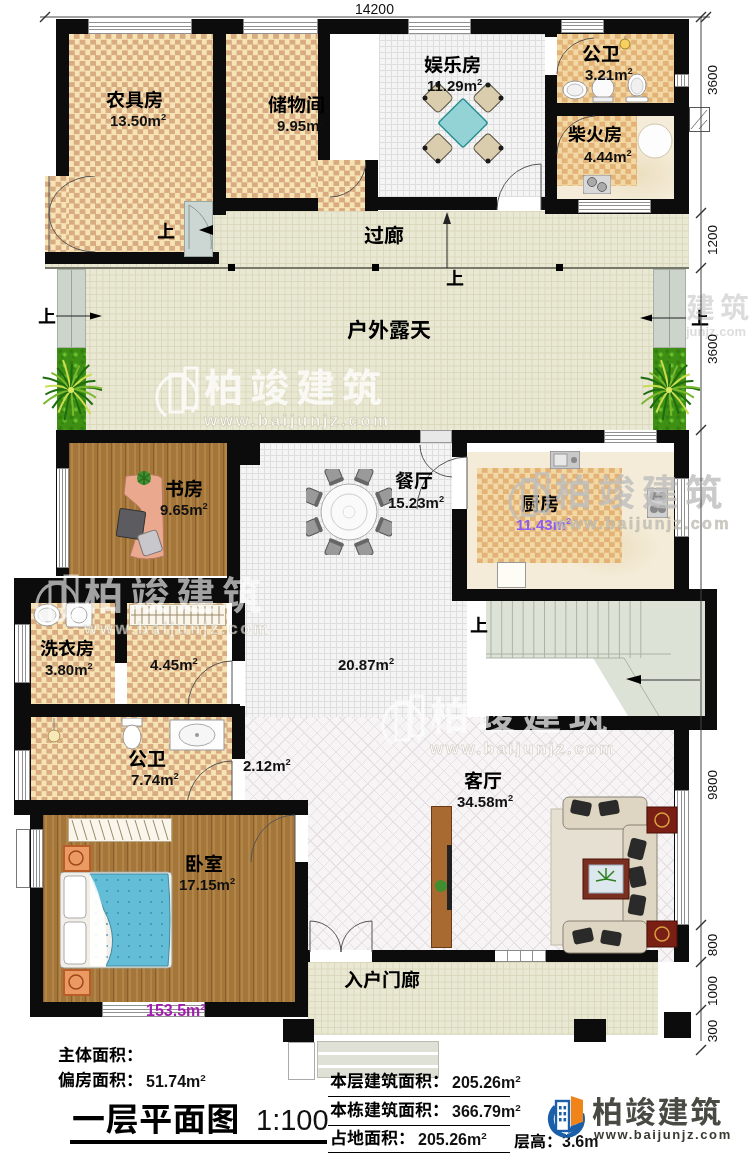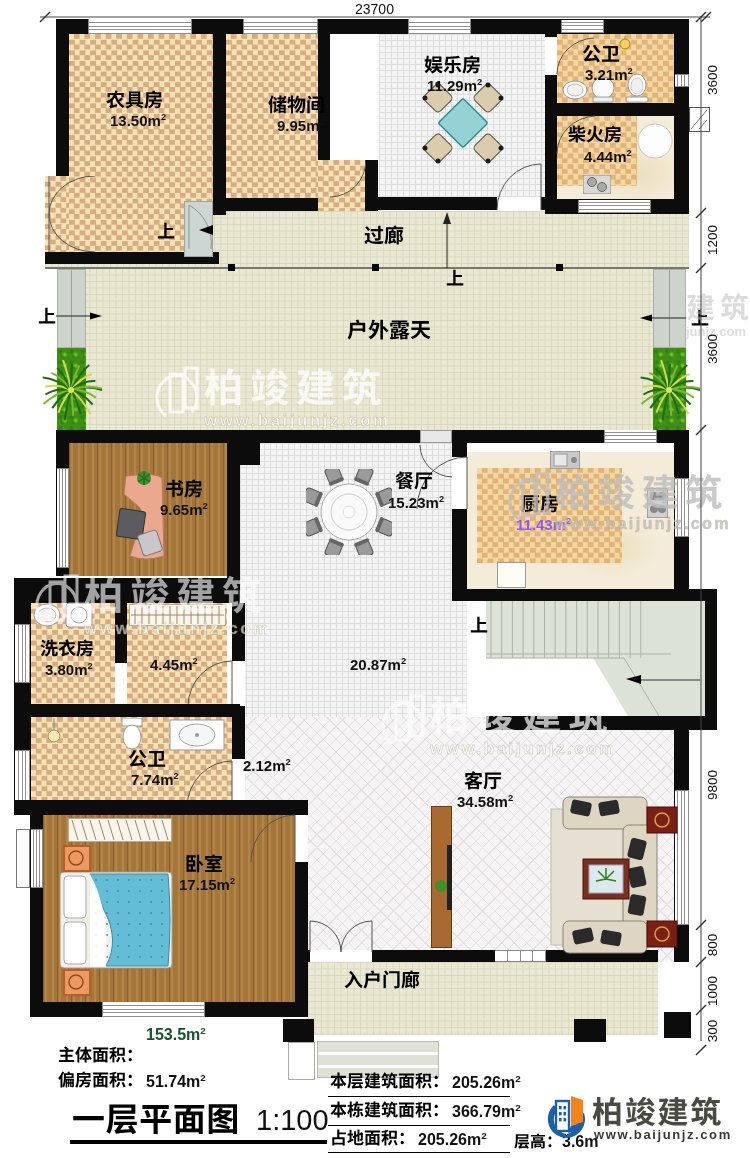--- a/index.html
+++ b/index.html
@@ -541,21 +541,21 @@
       <path transform="translate(0.0 16.7) scale(0.019000 -0.019000)" d="M388 505H615C583 473 544 444 501 418C455 442 415 470 383 501ZM410 833 442 768H70V546H187V659H375C325 585 232 509 93 457C119 438 156 396 172 368C217 389 258 411 295 435C322 408 352 383 384 360C276 314 151 282 27 264C48 237 73 188 84 157C128 165 171 175 214 186V-90H331V-59H670V-88H793V193C827 186 863 180 899 175C915 209 949 262 975 290C846 303 725 328 621 365C693 417 754 479 798 551L716 600L696 594H473L504 636L392 659H809V546H932V768H581C565 799 546 834 530 862ZM499 291C552 265 609 242 670 224H341C396 243 449 266 499 291ZM331 40V125H670V40Z"></path>
       <path transform="translate(19.0 16.7) scale(0.019000 -0.019000)" d="M116 796V416C116 278 110 103 24 -15C51 -29 103 -70 123 -92C221 41 236 260 236 416V681H955V796ZM277 560V447H570V58C570 42 563 38 543 37C523 36 446 37 384 40C401 6 420 -47 426 -82C519 -83 586 -81 633 -63C681 -45 696 -12 696 55V447H938V560Z"></path>
     </svg></div>
 <div style="left:457px;top:793px;font:700 15px 'Liberation Sans',sans-serif;color:#111;letter-spacing:0px;white-space:nowrap">34.58m<sup>2</sup></div>
 <div style="left:344px;top:970px"><svg width="76" height="19" viewBox="0 0 76.0 19.0" style="overflow:visible" fill="#000">
       <path transform="translate(0.0 16.7) scale(0.019000 -0.019000)" d="M271 740C334 698 385 645 428 585C369 320 246 126 32 20C64 -3 120 -53 142 -78C323 29 447 198 526 427C628 239 714 34 920 -81C927 -44 959 24 978 57C655 261 666 611 346 844Z"></path>
       <path transform="translate(19.0 16.7) scale(0.019000 -0.019000)" d="M270 587H744V430H270V472ZM419 825C436 787 456 736 468 699H144V472C144 326 134 118 26 -24C55 -37 109 -75 132 -97C217 14 251 175 264 318H744V266H867V699H536L596 716C584 755 561 812 539 855Z"></path>
       <path transform="translate(38.0 16.7) scale(0.019000 -0.019000)" d="M110 795C161 734 225 651 253 598L351 669C321 721 253 799 202 856ZM80 628V-88H203V628ZM365 817V702H802V48C802 28 795 22 776 22C756 21 687 21 628 24C645 -6 663 -57 669 -89C762 -90 825 -88 867 -69C909 -50 924 -19 924 46V817Z"></path>
       <path transform="translate(57.0 16.7) scale(0.019000 -0.019000)" d="M482 366V312H356V366ZM482 443H356V495H482ZM636 625V-91H740V530H822C806 474 786 407 766 353C825 288 838 230 838 186C838 160 833 139 821 131C814 127 804 124 794 124C781 124 766 124 748 125C763 98 773 56 774 28C798 26 823 27 842 29C863 33 881 39 897 51C929 75 942 116 942 176C942 229 927 294 866 365C896 433 927 516 952 589L876 629L859 625ZM358 643 381 579H249V109C249 58 218 22 197 6C215 -11 243 -51 253 -73C273 -58 308 -44 498 21C509 -6 518 -31 525 -51L621 -9C600 50 553 146 516 217L425 182L460 108L356 74V228H587V579H494C484 607 472 639 459 666ZM476 833C484 815 492 793 499 772H96V467C96 321 91 116 23 -25C48 -37 98 -74 117 -95C196 60 209 306 209 467V669H961V772H626C616 800 603 833 591 859Z"></path>
     </svg></div>
-<div style="left:350px;top:656px;font:700 15px 'Liberation Sans',sans-serif;color:#111;letter-spacing:0px;white-space:nowrap">20.87m<sup>2</sup></div>
+<div style="left:338px;top:656px;font:700 15px 'Liberation Sans',sans-serif;color:#111;letter-spacing:0px;white-space:nowrap">20.87m<sup>2</sup></div>
 <div style="left:157px;top:222px"><svg width="18" height="18" viewBox="0 0 18.0 18.0" style="overflow:visible" fill="#000">
       <path transform="translate(0.0 15.8) scale(0.018000 -0.018000)" d="M403 837V81H43V-40H958V81H532V428H887V549H532V837Z"></path>
     </svg></div>
 <div style="left:446px;top:269px"><svg width="18" height="18" viewBox="0 0 18.0 18.0" style="overflow:visible" fill="#000">
       <path transform="translate(0.0 15.8) scale(0.018000 -0.018000)" d="M403 837V81H43V-40H958V81H532V428H887V549H532V837Z"></path>
     </svg></div>
 <div style="left:38px;top:307px"><svg width="18" height="18" viewBox="0 0 18.0 18.0" style="overflow:visible" fill="#000">
       <path transform="translate(0.0 15.8) scale(0.018000 -0.018000)" d="M403 837V81H43V-40H958V81H532V428H887V549H532V837Z"></path>
     </svg></div>
 <div style="left:691px;top:309px"><svg width="18" height="18" viewBox="0 0 18.0 18.0" style="overflow:visible" fill="#000">
@@ -637,21 +637,21 @@
   </svg>
 <svg style="left:40px;top:16px" width="670" height="3">
     <line x1="0" y1="1" x2="670" y2="1" stroke="#444"></line>
   </svg>
 <svg style="left:38px;top:10px" width="14" height="14">
     <line x1="2" y1="12" x2="12" y2="2" stroke="#333" stroke-width="1.5"></line>
   </svg>
 <svg style="left:699px;top:10px" width="14" height="14">
     <line x1="2" y1="12" x2="12" y2="2" stroke="#333" stroke-width="1.5"></line>
   </svg>
-<div style="left:355px;top:1px;font:400 14px 'Liberation Sans',sans-serif;color:#111;letter-spacing:0px;white-space:nowrap">23700</div>
+<div style="left:355px;top:1px;font:400 14px 'Liberation Sans',sans-serif;color:#111;letter-spacing:0px;white-space:nowrap">14200</div>
 <svg style="left:700px;top:17px" width="3" height="1024">
     <line x1="1" y1="0" x2="1" y2="1024" stroke="#444"></line>
   </svg>
 <svg style="left:694px;top:10px" width="14" height="14">
     <line x1="2" y1="12" x2="12" y2="2" stroke="#333" stroke-width="1.5"></line>
   </svg>
 <svg style="left:694px;top:206px" width="14" height="14">
     <line x1="2" y1="12" x2="12" y2="2" stroke="#333" stroke-width="1.5"></line>
   </svg>
 <svg style="left:694px;top:261px" width="14" height="14">
@@ -679,21 +679,21 @@
 <div style="left:691px;top:937px;width:44px;height:16px;transform:rotate(-90deg);font:400 13.5px 'Liberation Sans';color:#111;text-align:center">800</div>
 <div style="left:691px;top:983px;width:44px;height:16px;transform:rotate(-90deg);font:400 13.5px 'Liberation Sans';color:#111;text-align:center">1000</div>
 <div style="left:691px;top:1023px;width:44px;height:16px;transform:rotate(-90deg);font:400 13.5px 'Liberation Sans';color:#111;text-align:center">300</div>
 <div style="left:58px;top:1046px"><svg width="85" height="17" viewBox="0 0 85.0 17.0" style="overflow:visible" fill="#000">
       <path transform="translate(0.0 15.0) scale(0.017000 -0.017000)" d="M345 782C394 748 452 701 494 661H95V543H434V369H148V253H434V60H52V-58H952V60H566V253H855V369H566V543H902V661H585L638 699C595 746 509 810 444 851Z"></path>
       <path transform="translate(17.0 15.0) scale(0.017000 -0.017000)" d="M222 846C176 704 97 561 13 470C35 440 68 374 79 345C100 368 120 394 140 423V-88H254V618C285 681 313 747 335 811ZM312 671V557H510C454 398 361 240 259 149C286 128 325 86 345 58C376 90 406 128 434 171V79H566V-82H683V79H818V167C843 127 870 91 898 61C919 92 960 134 988 154C890 246 798 402 743 557H960V671H683V845H566V671ZM566 186H444C490 260 532 347 566 439ZM683 186V449C717 354 759 263 806 186Z"></path>
       <path transform="translate(34.0 15.0) scale(0.017000 -0.017000)" d="M416 315H570V240H416ZM416 409V479H570V409ZM416 146H570V72H416ZM50 792V679H416C412 649 406 618 401 589H91V-90H207V-39H786V-90H908V589H526L554 679H954V792ZM207 72V479H309V72ZM786 72H678V479H786Z"></path>
       <path transform="translate(51.0 15.0) scale(0.017000 -0.017000)" d="M739 194C790 105 842 -11 860 -84L974 -38C954 36 897 148 845 233ZM542 228C516 134 468 39 407 -19C436 -35 486 -69 508 -89C571 -20 628 90 661 201ZM593 672H807V423H593ZM479 786V309H928V786ZM389 844C296 809 154 778 27 761C39 734 55 694 59 667C105 672 154 678 203 686V567H38V455H182C142 357 82 250 21 185C39 154 68 103 79 68C124 121 166 198 203 281V-90H317V322C348 277 380 225 397 193L463 291C443 315 348 412 317 439V455H455V567H317V708C366 719 412 731 453 746Z"></path>
       <path transform="translate(68.0 15.0) scale(0.017000 -0.017000)" d="M250 469C303 469 345 509 345 563C345 618 303 658 250 658C197 658 155 618 155 563C155 509 197 469 250 469ZM250 -8C303 -8 345 32 345 86C345 141 303 181 250 181C197 181 155 141 155 86C155 32 197 -8 250 -8Z"></path>
     </svg></div>
-<div style="left:146px;top:1025px;font:700 16px 'Liberation Sans',sans-serif;color:#14532d;letter-spacing:0px;white-space:nowrap">153.5m<sup>2</sup></div>
+<div style="left:146px;top:1001px;font:700 16px 'Liberation Sans',sans-serif;color:#a21caf;letter-spacing:0px;white-space:nowrap">153.5m<sup>2</sup></div>
 <div style="left:58px;top:1071px"><svg width="85" height="17" viewBox="0 0 85.0 17.0" style="overflow:visible" fill="#000">
       <path transform="translate(0.0 15.0) scale(0.017000 -0.017000)" d="M348 747V541C348 386 342 152 263 -11C287 -23 336 -60 355 -81C420 51 445 237 454 392V-87H545V129H594V-61H667V129H717V-59H792V0C803 -25 814 -57 817 -81C855 -81 883 -78 906 -63C929 -46 934 -20 934 18V420H455L457 464H920V747H709C698 779 681 820 664 851L553 825C564 802 575 773 584 747ZM247 846C195 703 107 560 15 470C35 441 68 375 78 347C101 371 124 397 146 426V-88H260V601C298 669 332 740 358 810ZM458 650H804V562H458ZM841 329V220H792V329ZM545 220V329H594V220ZM667 329H717V220H667ZM841 129V19C841 11 839 9 832 9L792 10V129Z"></path>
       <path transform="translate(17.0 15.0) scale(0.017000 -0.017000)" d="M434 823 457 759H117V529C117 368 110 124 23 -41C54 -51 109 -79 134 -97C216 68 235 315 238 489H584L501 464C514 437 530 401 539 374H262V278H420C406 153 373 58 217 2C242 -18 272 -60 285 -88C410 -40 472 32 505 123H753C746 61 737 30 726 20C716 12 706 10 688 10C668 10 618 11 569 16C585 -10 598 -50 600 -80C656 -82 711 -82 740 -79C775 -77 803 -70 825 -47C852 -21 865 40 876 172C877 186 878 214 878 214H789L528 215C532 235 534 256 537 278H938V374H593L655 395C646 421 628 459 611 489H912V759H589C579 789 565 823 552 851ZM238 659H793V588H238Z"></path>
       <path transform="translate(34.0 15.0) scale(0.017000 -0.017000)" d="M416 315H570V240H416ZM416 409V479H570V409ZM416 146H570V72H416ZM50 792V679H416C412 649 406 618 401 589H91V-90H207V-39H786V-90H908V589H526L554 679H954V792ZM207 72V479H309V72ZM786 72H678V479H786Z"></path>
       <path transform="translate(51.0 15.0) scale(0.017000 -0.017000)" d="M739 194C790 105 842 -11 860 -84L974 -38C954 36 897 148 845 233ZM542 228C516 134 468 39 407 -19C436 -35 486 -69 508 -89C571 -20 628 90 661 201ZM593 672H807V423H593ZM479 786V309H928V786ZM389 844C296 809 154 778 27 761C39 734 55 694 59 667C105 672 154 678 203 686V567H38V455H182C142 357 82 250 21 185C39 154 68 103 79 68C124 121 166 198 203 281V-90H317V322C348 277 380 225 397 193L463 291C443 315 348 412 317 439V455H455V567H317V708C366 719 412 731 453 746Z"></path>
       <path transform="translate(68.0 15.0) scale(0.017000 -0.017000)" d="M250 469C303 469 345 509 345 563C345 618 303 658 250 658C197 658 155 618 155 563C155 509 197 469 250 469ZM250 -8C303 -8 345 32 345 86C345 141 303 181 250 181C197 181 155 141 155 86C155 32 197 -8 250 -8Z"></path>
     </svg></div>
 <div style="left:146px;top:1072px;font:700 16px 'Liberation Sans',sans-serif;color:#111;letter-spacing:0px;white-space:nowrap">51.74m<sup>2</sup></div>
 <div style="left:72px;top:1102px"><svg width="168" height="33" viewBox="0 0 168.3 33.0" style="overflow:visible" fill="#000">
       <path transform="translate(0.0 29.0) scale(0.033000 -0.033000)" d="M38 455V324H964V455Z"></path>

